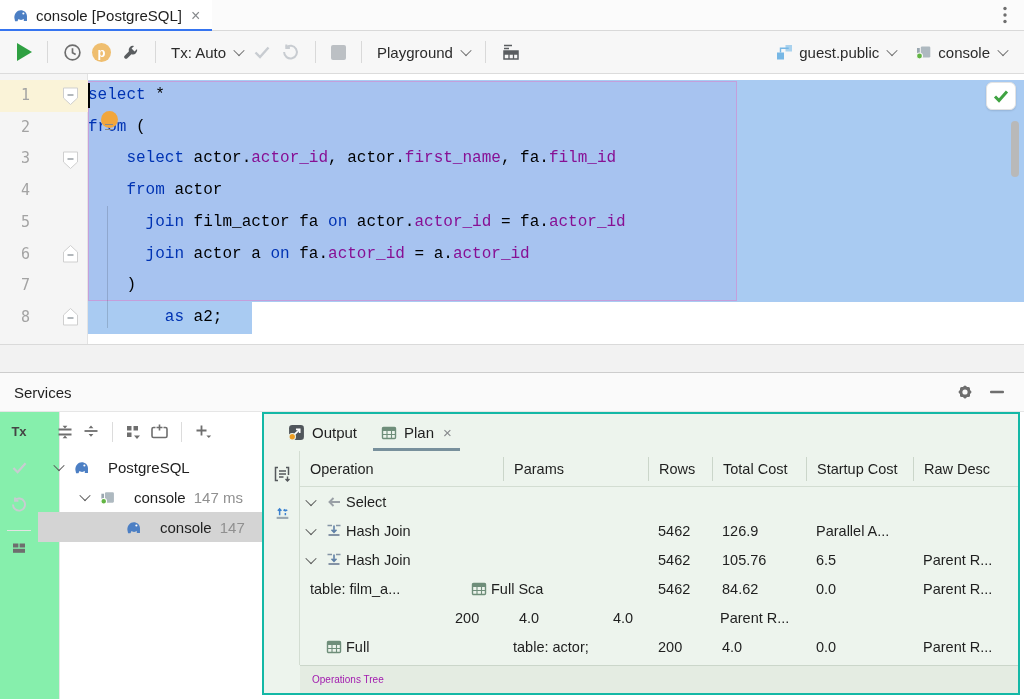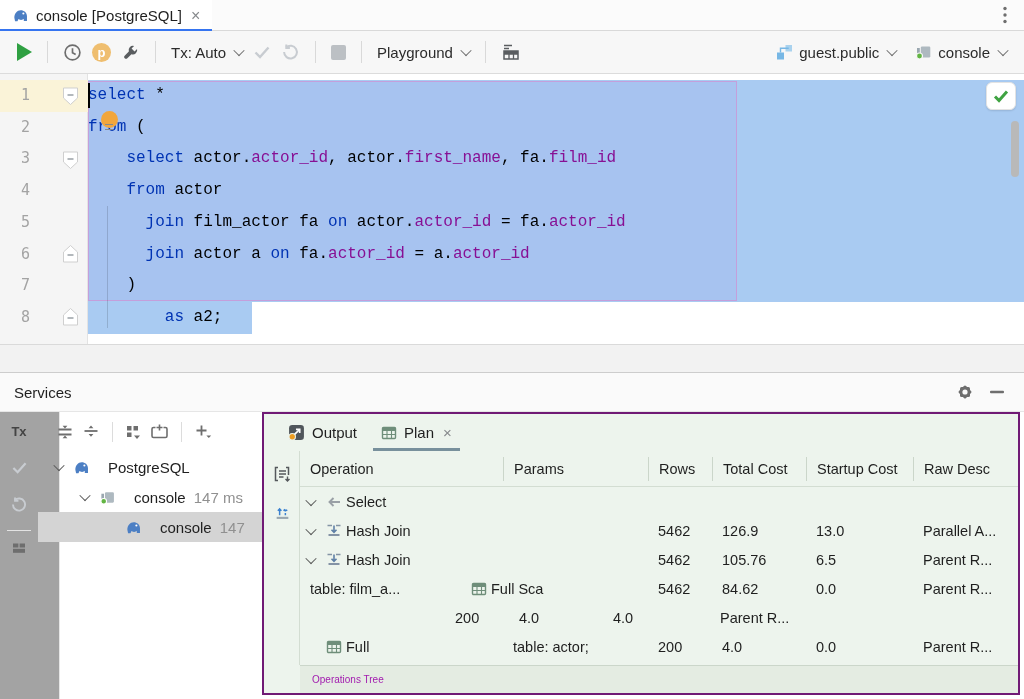--- a/index.html
+++ b/index.html
@@ -51,40 +51,40 @@
   
   .gap-strip { position:absolute; left:0; top:344px; width:1024px; height:29px; background:#F2F2F2; border-top:1px solid #DADADA; border-bottom:1px solid #CDCDCD; }
 
   
   .svc-header { position:absolute; left:0; top:373px; width:1024px; height:39px; background:#FAFAFA; border-bottom:1px solid #E6E6E6; display:flex; align-items:center; padding:0 14px; }
   .svc-title { font-size:15px; color:#1F1F1F; }
   .svc-header .sp { flex:1; }
   .svc-hicon { width:26px; height:26px; display:flex; align-items:center; justify-content:center; margin-left:6px; }
 
   .svc-body { position:absolute; left:0; top:412px; width:1024px; height:287px; background:#FFFFFF; }
-  .svc-left { position:absolute; left:0; top:0; width:60px; height:287px; background:#a3a3a3; border-right:1px solid #E6E6E6; }
+  .svc-left { position:absolute; left:0; top:0; width:60px; height:287px; background:#86efac; border-right:1px solid #E6E6E6; }
   .svc-left .ic { position:absolute; left:0; width:38px; display:flex; justify-content:center; }
   .txt-tx { font-size:13px; color:#444; font-weight:bold; }
   .svc-left .sep { position:absolute; left:7px; width:24px; height:1px; background:#E3E3E3; }
 
   .tree-toolbar { position:absolute; left:38px; top:0; width:224px; height:40px; display:flex; align-items:center; padding-left:14px; }
   .tt-ic { width:26px; display:flex; justify-content:center; flex:0 0 auto; }
   .tt-sep { width:1px; height:20px; background:#DCDCDC; margin:0 8px; }
 
   .tree { position:absolute; left:38px; top:40px; width:224px; }
   .tree-row { height:30px; display:flex; align-items:center; white-space:nowrap; overflow:hidden; font-size:15px; }
   .tree-row.sel { background:#D4D4D4; }
   .tree-chev { width:22px; flex:0 0 auto; display:flex; justify-content:center; }
   .tree-chev .chev { margin:0; border-color:#595959; }
   .tree-ic { width:22px; flex:0 0 auto; display:flex; justify-content:center; }
   .tree-label { margin-left:16px; }
   .tree-meta { margin-left:8px; color:#909090; }
 
   
-  .plan { position:absolute; left:262px; top:0; width:758px; height:283px; border:2px solid #701a75; background:#EDF4ED; }
+  .plan { position:absolute; left:262px; top:0; width:758px; height:283px; border:2px solid #14b8a6; background:#EDF4ED; }
   .plan-tabs { position:absolute; left:0; top:0; width:100%; height:37px; display:flex; align-items:center; padding-left:12px; }
   .plan-tab { height:37px; display:flex; align-items:center; gap:7px; padding:0 12px; position:relative; font-size:15px; color:#1F1F1F; }
   .plan-tab.active::after { content:""; position:absolute; left:4px; right:4px; bottom:0; height:3px; background:#78909C; }
   .plan-tab .x { color:#86898C; font-size:15px; margin-left:2px; }
   .plan-iconcol { position:absolute; left:0; top:37px; bottom:28px; width:36px; border-right:1px solid #D3DDD2; }
   .plan-iconcol .ic { position:absolute; left:0; width:36px; display:flex; justify-content:center; }
   .plan-table { position:absolute; left:36px; top:37px; right:0; }
   .pt-header { display:flex; height:36px; border-bottom:1px solid #D3DDD2; align-items:center; font-size:14.5px; color:#1F1F1F; }
   .pt-header .cell { height:24px; display:flex; align-items:center; padding-left:10px; border-left:1px solid #CBD6CA; overflow:hidden; white-space:nowrap; }
   .pt-header .cell:first-child { border-left:none; }
@@ -458,21 +458,20 @@
                       <path d="M8 2.5v6M5.5 6.8L8 9.3l2.5-2.5" fill="none" stroke="#5E7FA6" stroke-width="1.6"></path>
                       <path d="M2.5 12h11" stroke="#8493A5" stroke-width="2"></path>
                     </svg>
                   </span>
                 </span>
                 <span>Hash Join</span>
               </div>
               <div class="cell c1"></div>
               <div class="cell c2">5462</div>
               <div class="cell c3">126.9</div>
-              <div class="cell c4">13.0</div>
               <div class="cell c5">Parallel A...</div>
             </div>
             <div class="pt-row">
               <div class="cell c0 op-cell" style="padding-left: 60px;">
                 <span class="op-chev">
                   <span class="chev"></span>
                 </span>
                 <span class="op-ic">
                   <span>
                     <svg width="16" height="16" viewBox="0 0 16 16">

